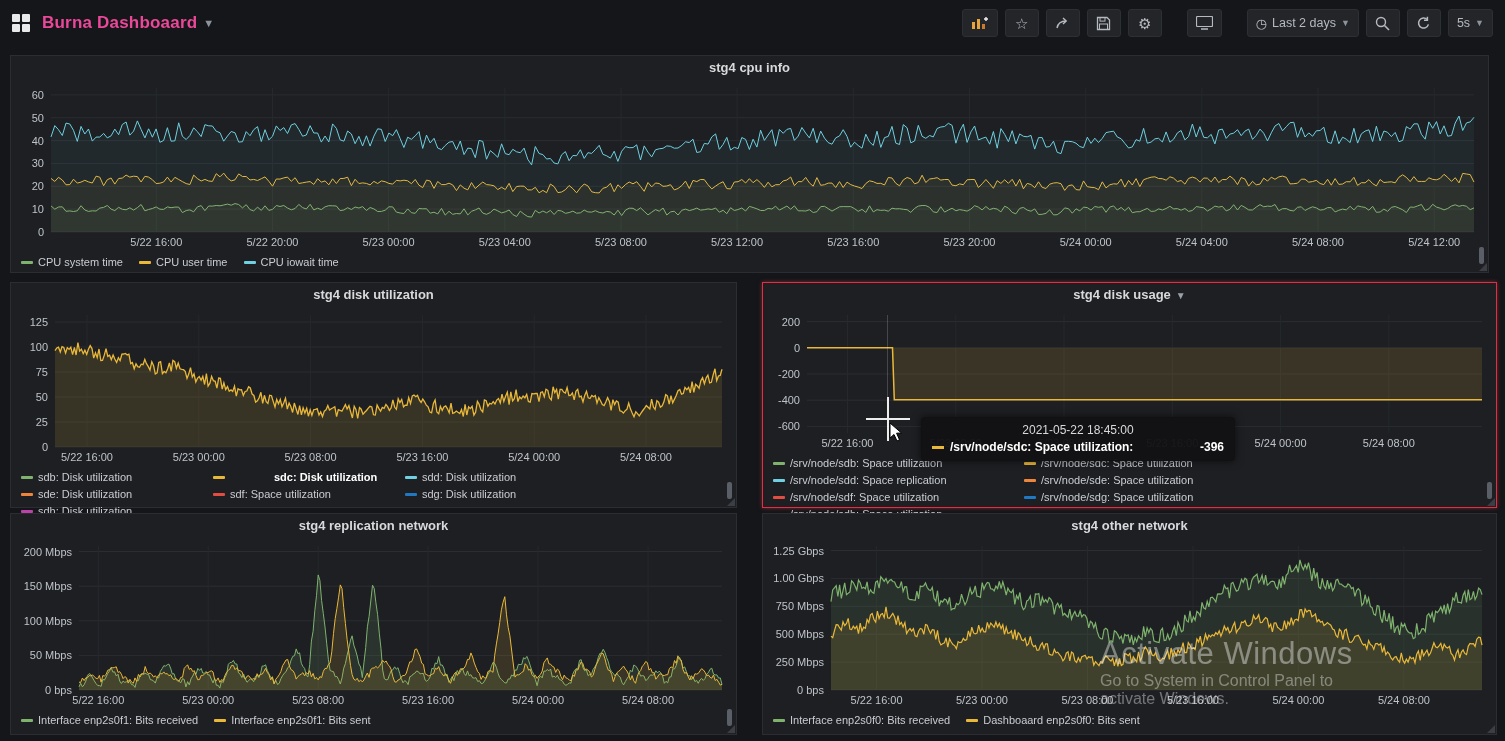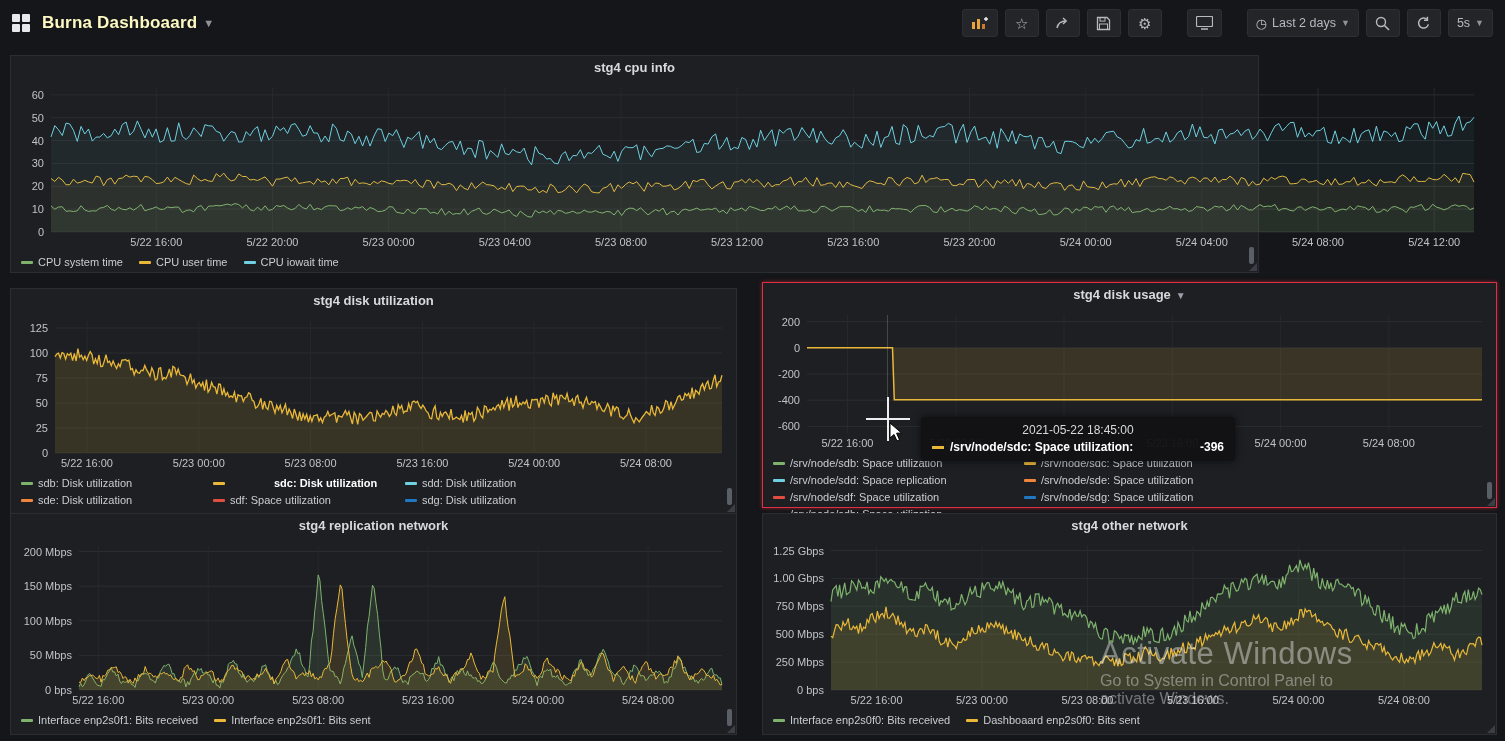--- a/index.html
+++ b/index.html
@@ -7,21 +7,21 @@
   body {
     width:1505px; height:741px; position:relative; overflow:hidden;
     background:#141619; color:#d8d9da;
     font-family:"Liberation Sans", sans-serif;
   }
   
   .navbar { position:absolute; left:0; top:0; width:1505px; height:46px;
     display:flex; align-items:center; padding:0 12px; background:#141619; }
   .apps-grid { width:18px; height:18px; display:grid; grid-template-columns:8px 8px; grid-template-rows:8px 8px; gap:2px; margin-right:12px; }
   .apps-grid span { background:#e8e9ea; border-radius:1px; }
-  .nav-title { font-size:17px; font-weight:700; color:#fef9c3; letter-spacing:.2px; }
+  .nav-title { font-size:17px; font-weight:700; color:#ec4899; letter-spacing:.2px; }
   .nav-caret { color:#8d939b; font-size:11px; margin-left:6px; }
   .nav-right { margin-left:auto; display:flex; align-items:center; }
   .nav-btn { height:28px; min-width:34px; padding:0 8px; margin-left:7px;
     background:#232529; border:1px solid #2c2f34; border-radius:3px;
     display:flex; align-items:center; justify-content:center; gap:5px;
     color:#b6bac0; font-size:12.5px; cursor:pointer; }
   .nav-gap { width:18px; }
   .glyph { font-size:15px; line-height:1; color:#b6bac0; }
   
   .panel { position:absolute; background:#1d1f23; border:1px solid #2b2d32; }
@@ -127,21 +127,21 @@
         <path d="M11.4 0.8 v3.4 h-3.4" fill="none" stroke="#b6bac0" stroke-width="1.5"></path>
       </svg>
     </div>
     <div class="nav-btn">
       <span>5s</span>
       <span style="font-size:9px;color:#8d939b">▼</span>
     </div>
   </div>
 </div>
 
-<div class="panel" style="left:10px;top:55px;width:1249px;height:218px;">
+<div class="panel" style="left:10px;top:55px;width:1479px;height:218px;">
   <div class="panel-title"><span>stg4 cpu info</span></div>
   <svg class="chart" width="1477" height="172">
       <line x1="40" x2="1463" y1="152.0" y2="152.0" stroke="#2a2d31" stroke-width="1"></line>
       <text x="33" y="156.0" text-anchor="end" fill="#bfc3c8" font-size="11">0</text>
       <line x1="40" x2="1463" y1="129.1" y2="129.1" stroke="#2a2d31" stroke-width="1"></line>
       <text x="33" y="133.1" text-anchor="end" fill="#bfc3c8" font-size="11">10</text>
       <line x1="40" x2="1463" y1="106.3" y2="106.3" stroke="#2a2d31" stroke-width="1"></line>
       <text x="33" y="110.3" text-anchor="end" fill="#bfc3c8" font-size="11">20</text>
       <line x1="40" x2="1463" y1="83.4" y2="83.4" stroke="#2a2d31" stroke-width="1"></line>
       <text x="33" y="87.4" text-anchor="end" fill="#bfc3c8" font-size="11">30</text>
@@ -193,21 +193,21 @@
       </span>
       <span class="legend-item">
         <span class="dash" style="background: rgb(110, 208, 224);"></span>
         <span>CPU iowait time</span>
       </span>
     </div>
   <div class="legend-scroll"></div>
   <div class="resize"></div>
 </div>
 
-<div class="panel" style="left:10px;top:288px;width:727px;height:226px;">
+<div class="panel" style="left:10px;top:282px;width:727px;height:226px;">
   <div class="panel-title"><span>stg4 disk utilization</span></div>
   <svg class="chart" width="725" height="160">
       <line x1="44" x2="711" y1="140.0" y2="140.0" stroke="#2a2d31" stroke-width="1"></line>
       <text x="37" y="144.0" text-anchor="end" fill="#bfc3c8" font-size="11">0</text>
       <line x1="44" x2="711" y1="115.0" y2="115.0" stroke="#2a2d31" stroke-width="1"></line>
       <text x="37" y="119.0" text-anchor="end" fill="#bfc3c8" font-size="11">25</text>
       <line x1="44" x2="711" y1="90.0" y2="90.0" stroke="#2a2d31" stroke-width="1"></line>
       <text x="37" y="94.0" text-anchor="end" fill="#bfc3c8" font-size="11">50</text>
       <line x1="44" x2="711" y1="65.0" y2="65.0" stroke="#2a2d31" stroke-width="1"></line>
       <text x="37" y="69.0" text-anchor="end" fill="#bfc3c8" font-size="11">75</text>

